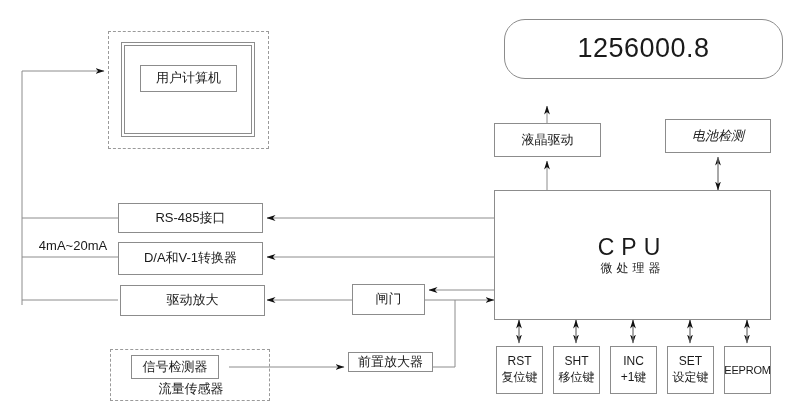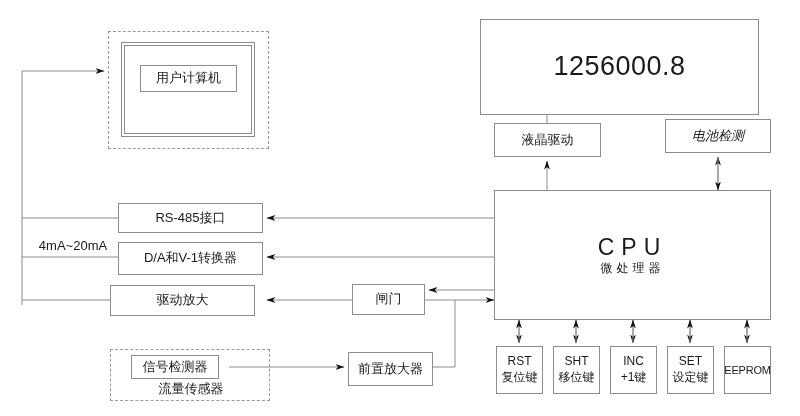--- a/index.html
+++ b/index.html
@@ -43,37 +43,37 @@
     position:absolute;
     left:2px;top:2px;right:2px;bottom:2px;
     border:1px solid #8c8c8c;
   }
 
   
   #pc-dashed{left:108px;top:31px;width:161px;height:118px;}
   #pc-double{left:121px;top:42px;width:134px;height:95px;}
   #pc-label-box{left:140px;top:65px;width:97px;height:27px;font-size:13px;z-index:3;}
 
-  #display-box{left:480px;top:19px;width:279px;height:96px;font-size:27px;letter-spacing:.5px;}
+  #display-box{left:504px;top:19px;width:279px;height:60px;font-size:27px;letter-spacing:.5px;border-radius:21px;}
 
   #lcd-driver-box{left:494px;top:123px;width:107px;height:34px;font-size:13px;}
   #battery-box{left:665px;top:119px;width:106px;height:34px;font-size:13px;font-style:italic;}
 
   #cpu-box{left:494px;top:190px;width:277px;height:130px;justify-content:center;}
   #cpu-title{font-size:23px;letter-spacing:7px;font-weight:400;}
   #cpu-sub{font-size:12px;letter-spacing:4px;margin-top:2px;}
 
   #rs485-box{left:118px;top:203px;width:145px;height:30px;font-size:13px;}
   #da-box{left:118px;top:242px;width:145px;height:33px;font-size:13px;}
-  #drive-box{left:110px;top:285px;width:145px;height:31px;font-size:13px;}
+  #drive-box{left:120px;top:285px;width:145px;height:31px;font-size:13px;}
 
   #current-label{position:absolute;left:30px;top:238px;width:86px;text-align:center;font-size:13px;}
 
   #gate-box{left:352px;top:284px;width:73px;height:31px;font-size:13px;justify-content:center;}
-  #preamp-box{left:348px;top:352px;width:85px;height:34px;font-size:13px;}
+  #preamp-box{left:348px;top:352px;width:85px;height:20px;font-size:13px;}
 
   #sensor-dashed{left:110px;top:349px;width:160px;height:52px;}
   #sensor-box{left:131px;top:355px;width:88px;height:24px;font-size:13px;z-index:3;}
   #sensor-caption{position:absolute;left:131px;top:380px;width:120px;text-align:center;font-size:13px;}
 
   .key{width:47px;height:48px;top:346px;font-size:12px;}
   .key .k-en{font-size:12px;}
   .key .k-cn{font-size:12px;margin-top:2px;}
   #key-0{left:496px;}
   #key-1{left:553px;}

